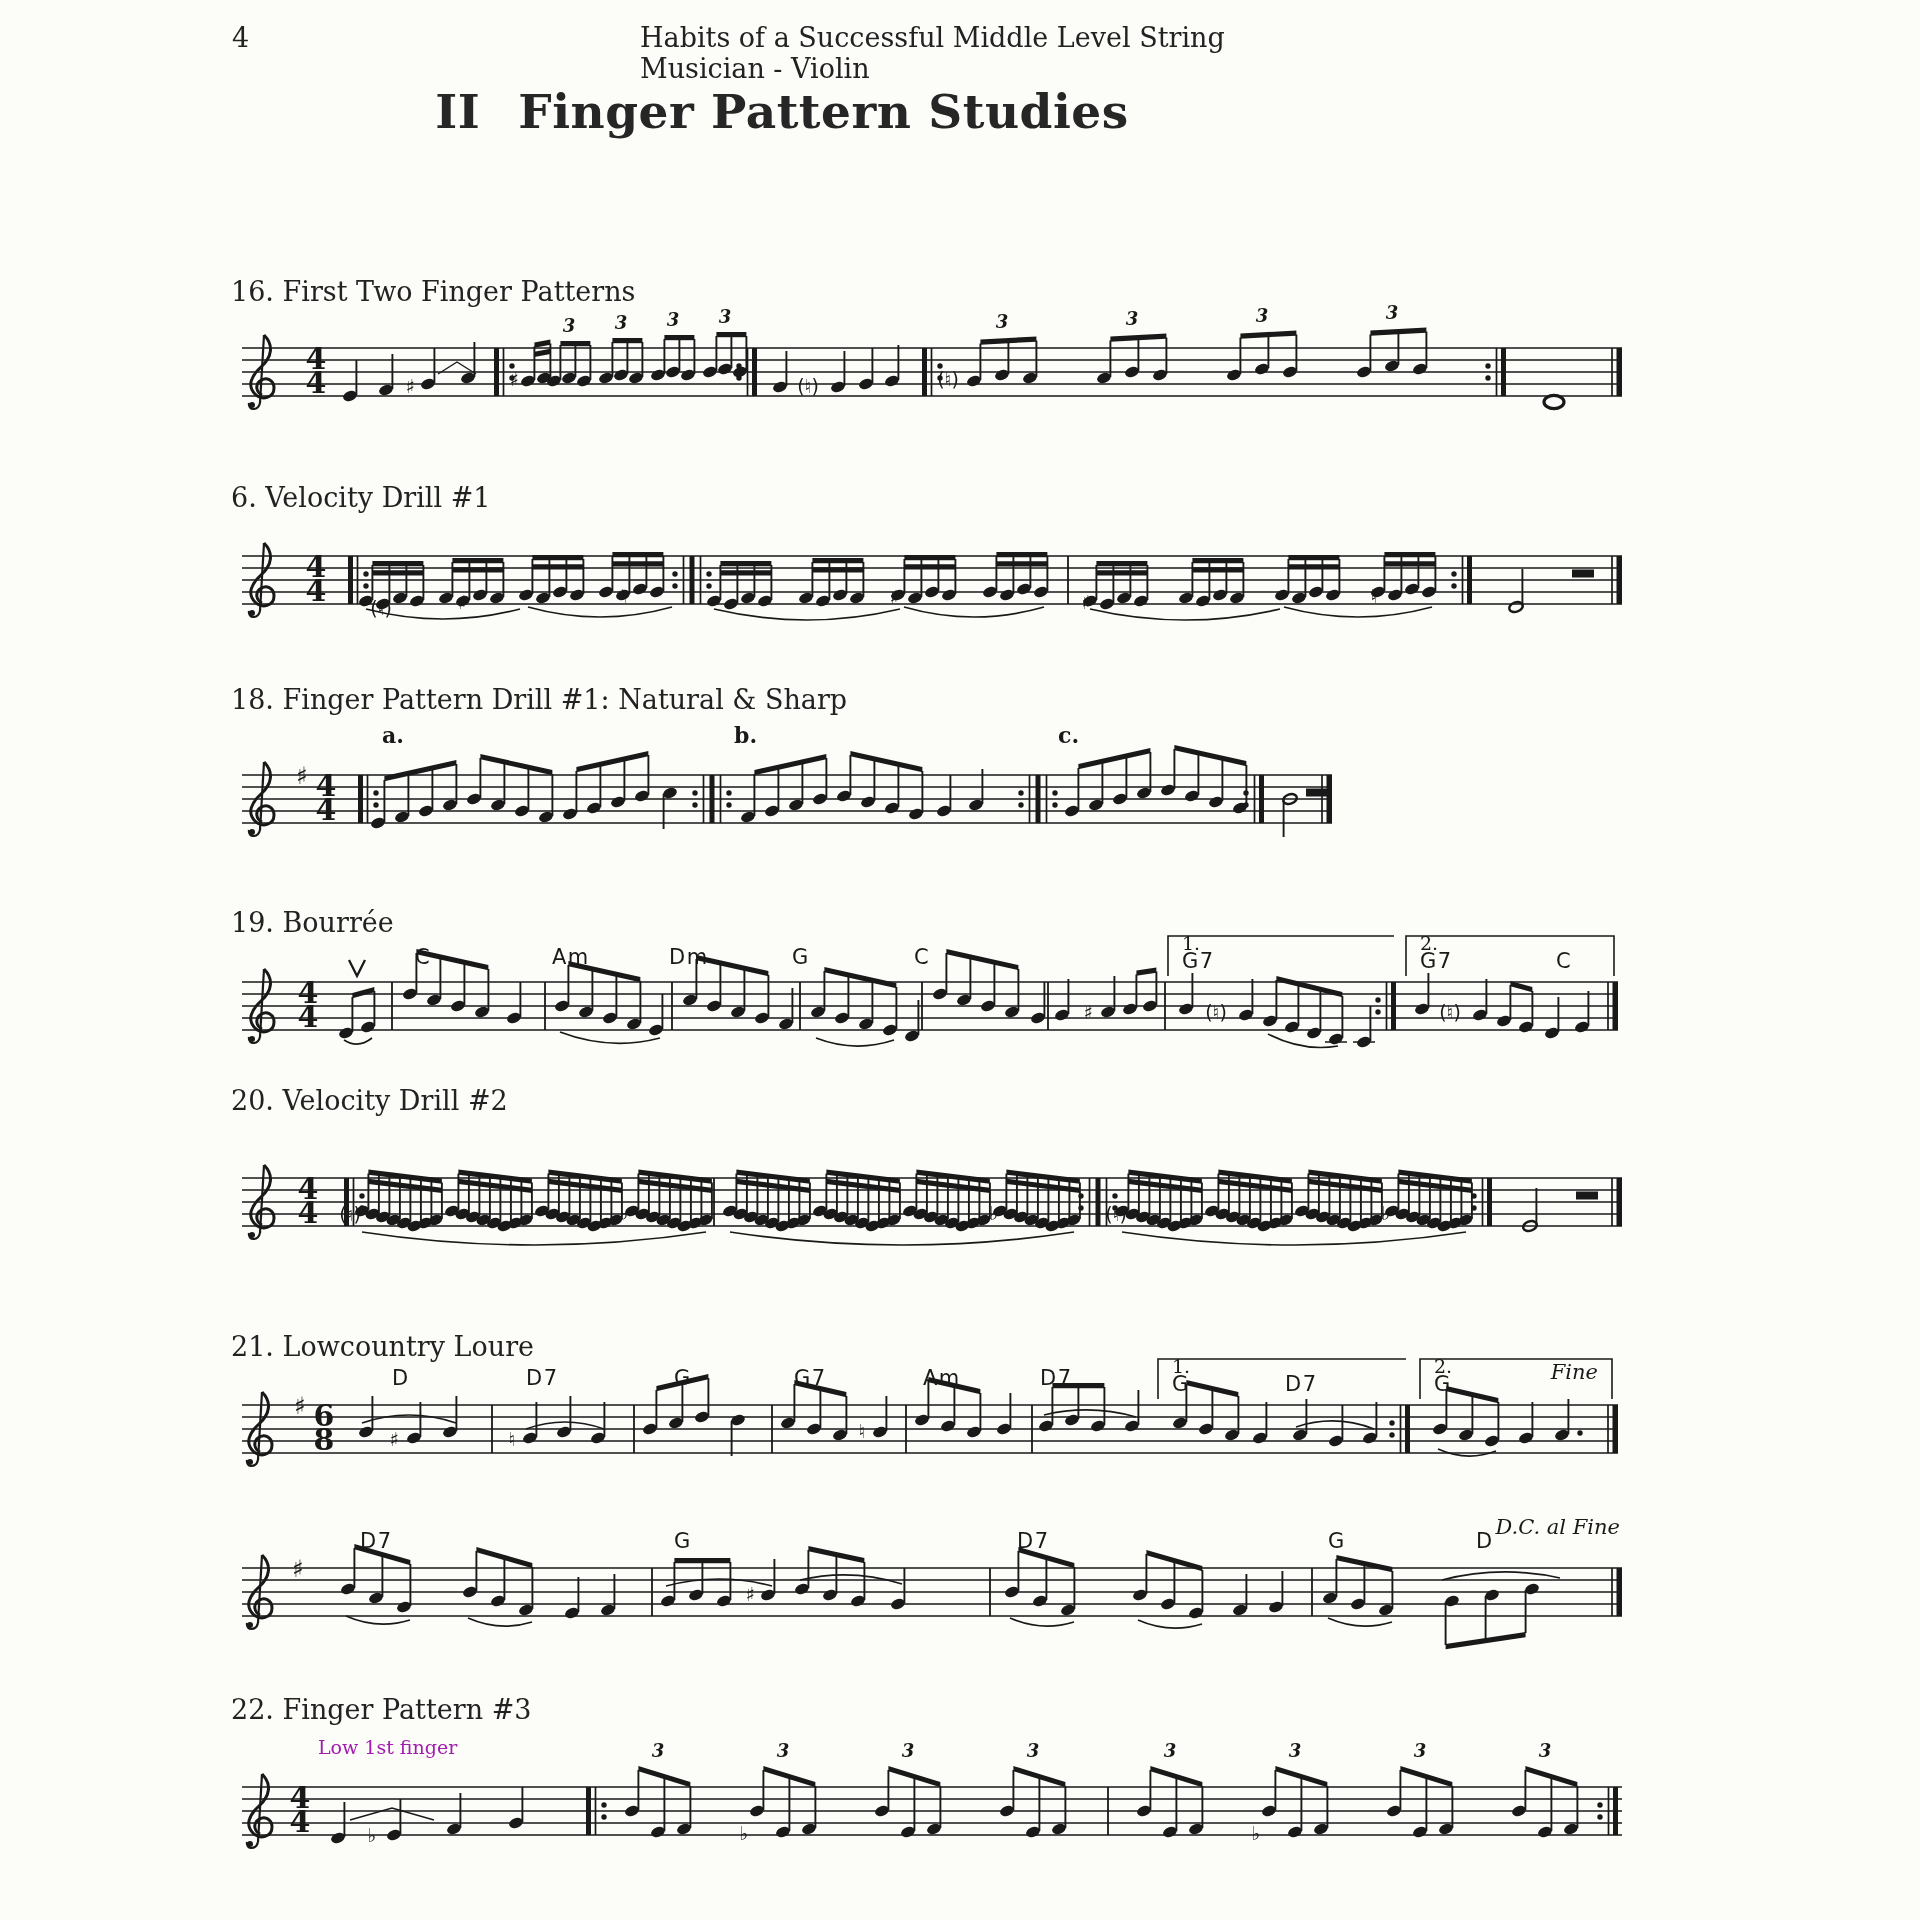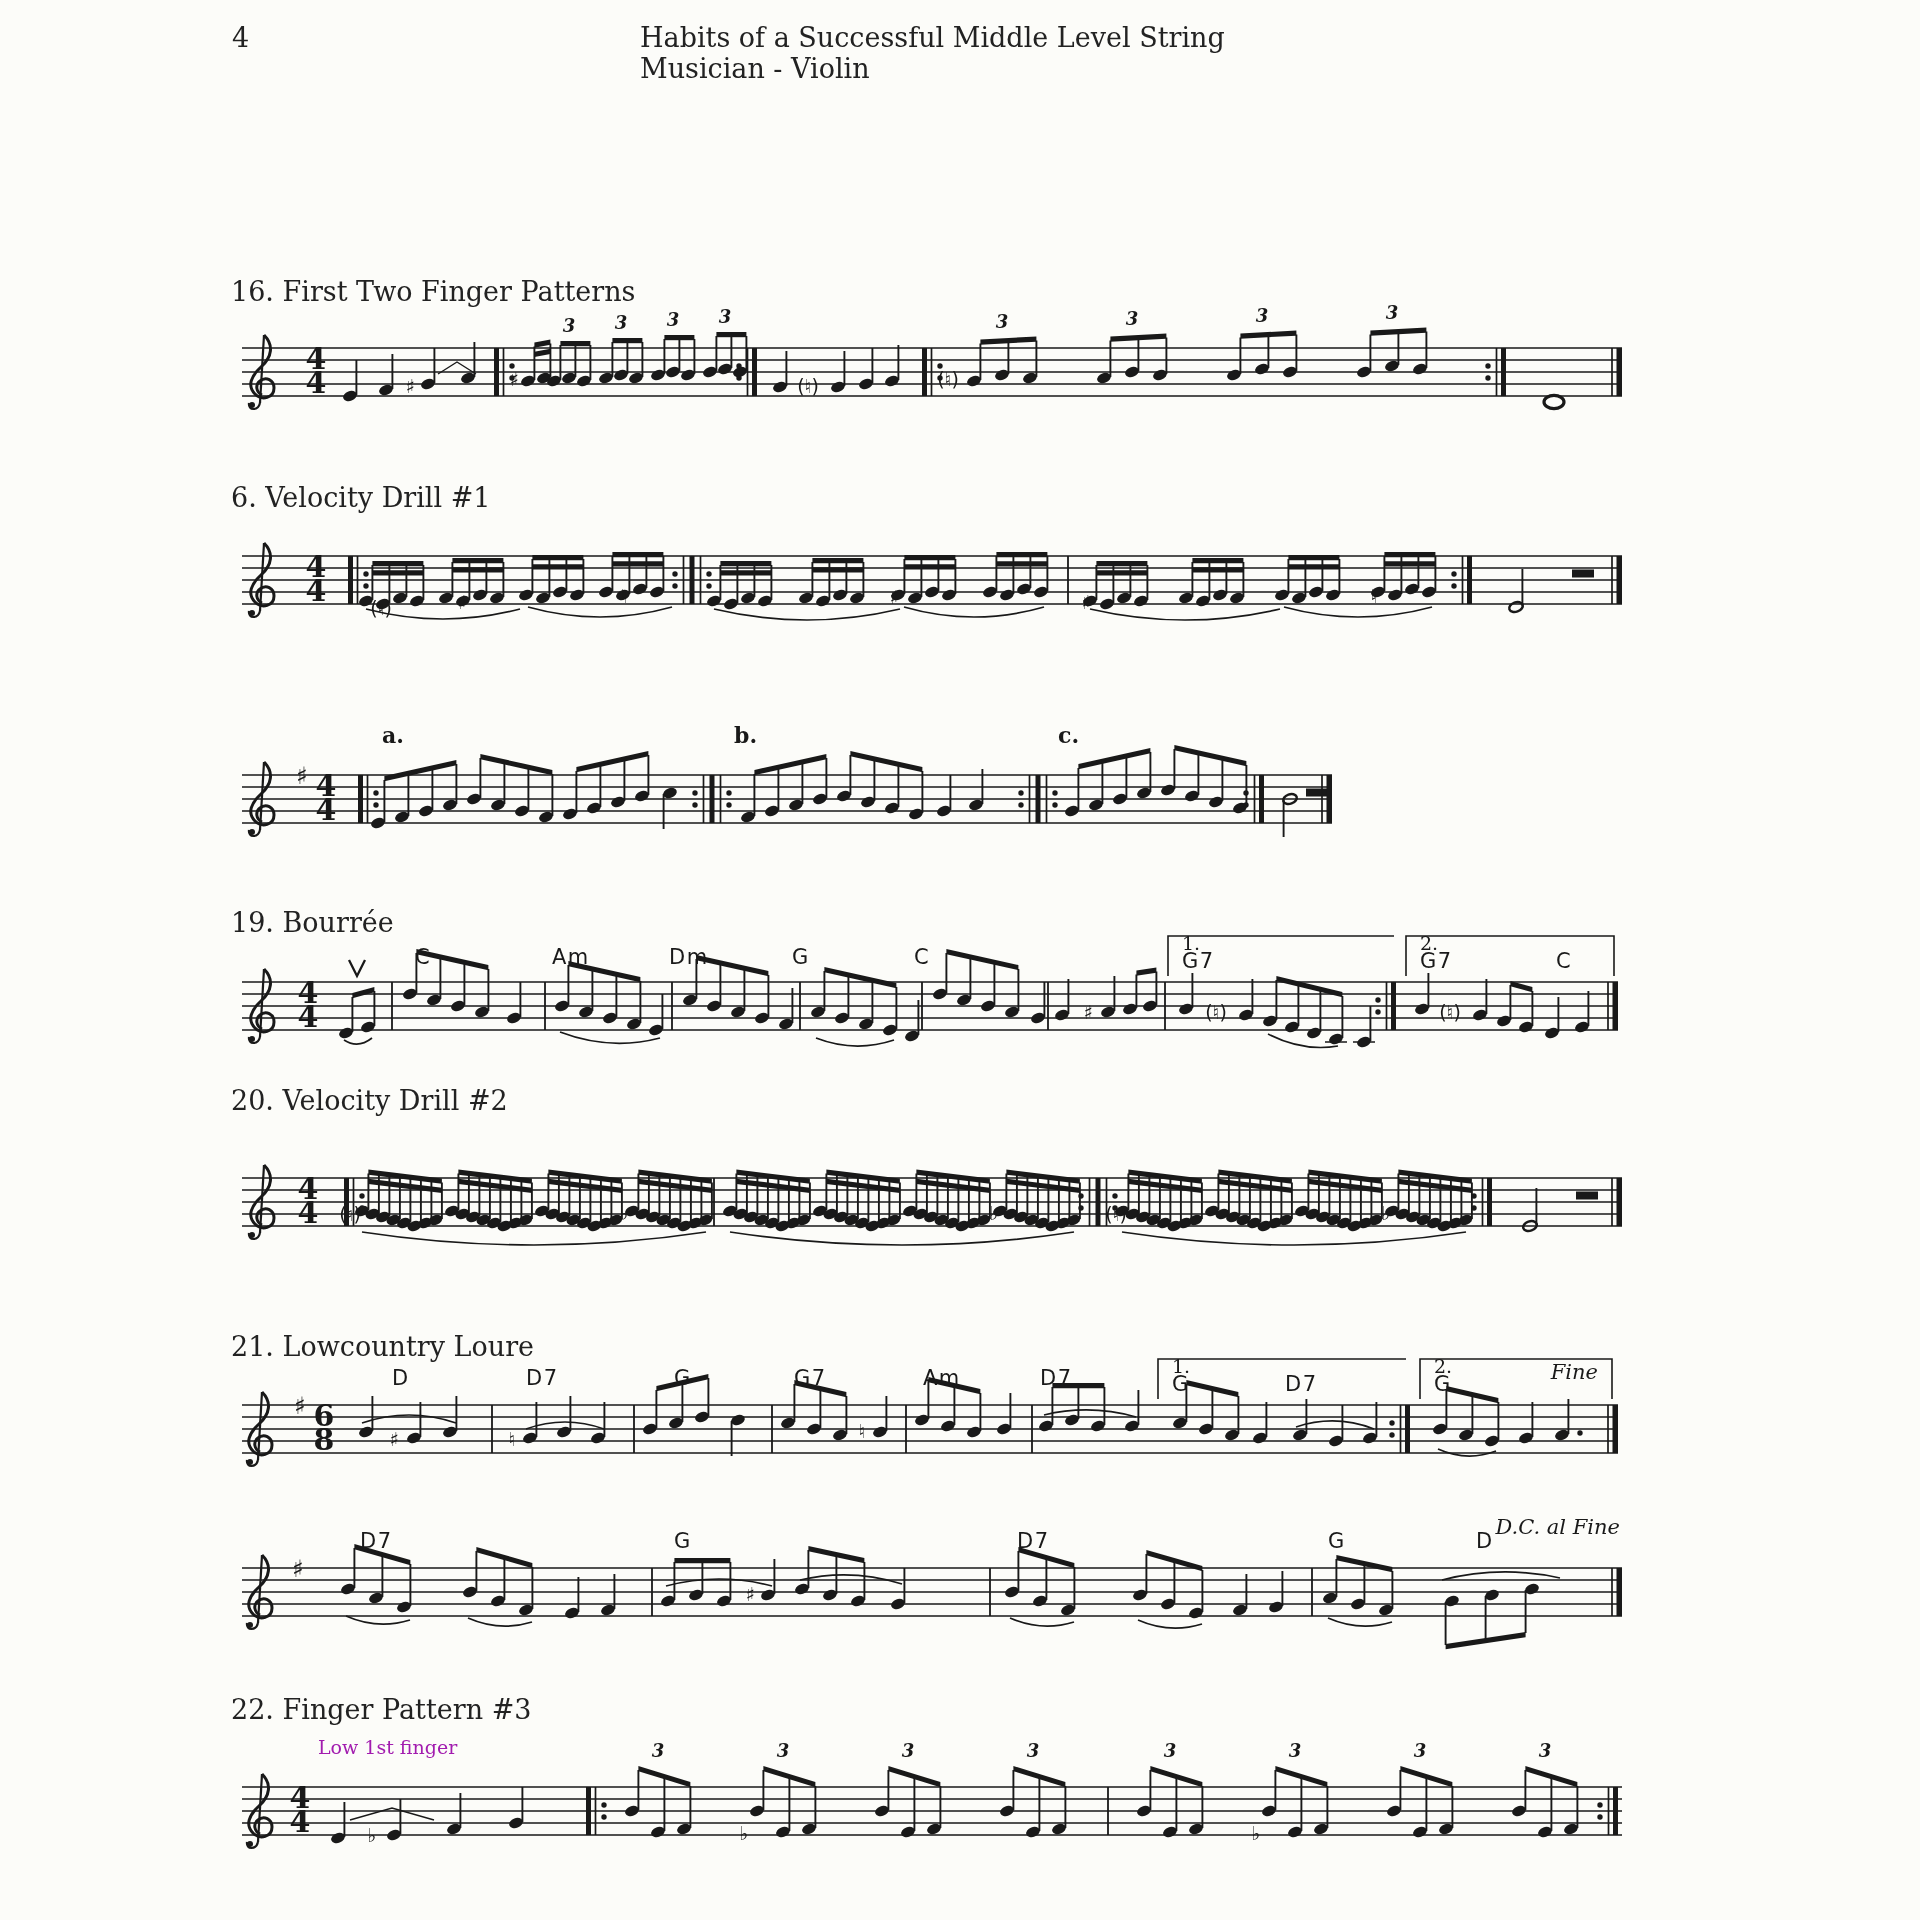--- a/index.html
+++ b/index.html
@@ -23,23 +23,27 @@
   .endlab{font-family:"DejaVu Serif",serif;font-size:19px;}
   .ital{font-family:"DejaVu Serif",serif;font-style:italic;font-size:21px;}
   .seclab{font-family:"DejaVu Serif",serif;font-weight:bold;font-size:22px;}
 </style>
 </head>
 <body>
 
 <div id="page">
   <div id="page-num" class="hdr">4</div>
   <div id="book-title" class="hdr">Habits of a Successful Middle Level String Musician - Violin</div>
+  <div id="main-title">
+    <span class="numeral">II</span><span>Finger Pattern Studies</span>
+  </div>
 
   <div class="extitle" style="top:276px">16. First Two Finger Patterns</div>
   <div class="extitle" style="top:482px">6. Velocity Drill #1</div>
+  <div class="extitle" style="top:684px">18. Finger Pattern Drill #1: Natural &amp; Sharp</div>
   <div class="extitle" style="top:907px">19. Bourrée</div>
   <div class="extitle" style="top:1085px">20. Velocity Drill #2</div>
   <div class="extitle" style="top:1331px">21. Lowcountry Loure</div>
   <div class="extitle" style="top:1694px">22. Finger Pattern #3</div>
   <div id="low-finger">Low 1st finger</div>
 
   <div id="systems">
       <svg class="system" style="top:278px" width="1920" height="175" viewBox="0 0 1920 175">
         <line x1="242" y1="70" x2="1622" y2="70" stroke="#191919" stroke-width="1.3"></line>
         <line x1="242" y1="82" x2="1622" y2="82" stroke="#191919" stroke-width="1.3"></line>

